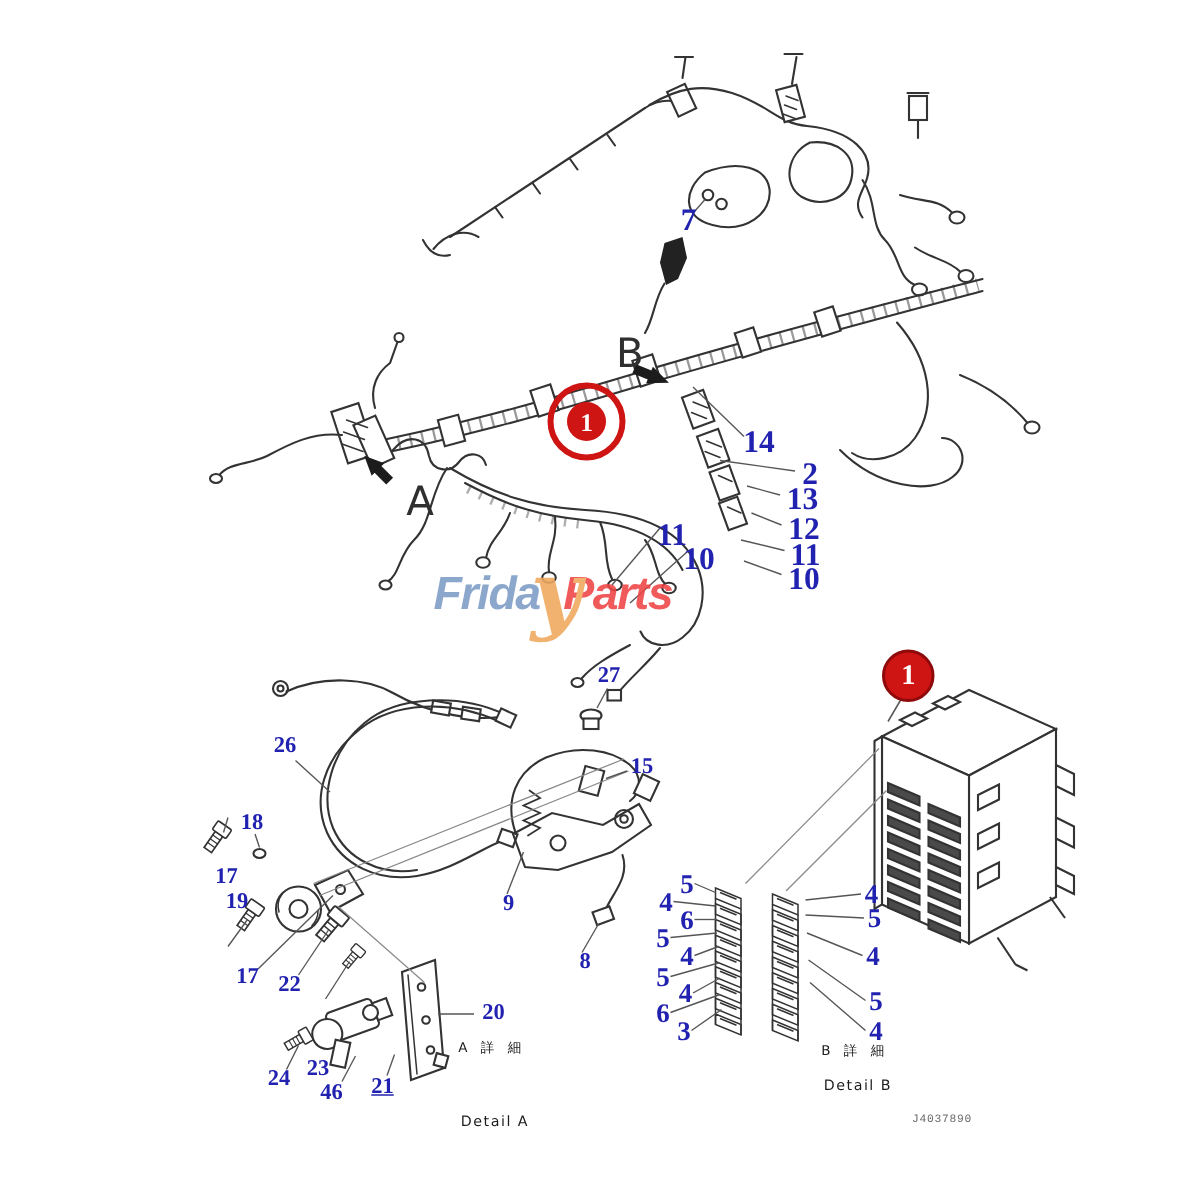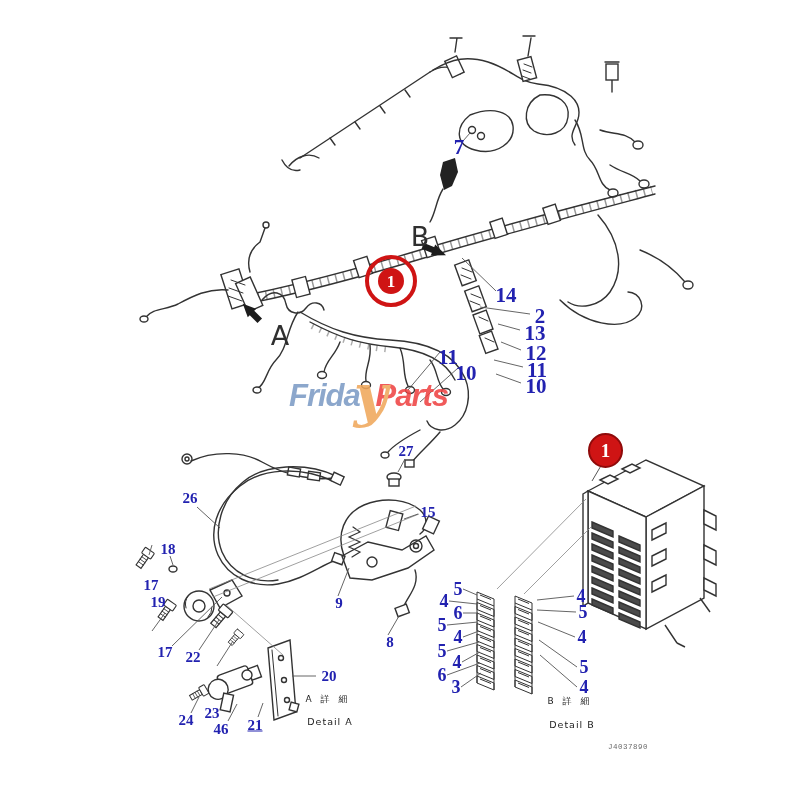--- a/index.html
+++ b/index.html
@@ -335,21 +335,21 @@
   <div class="badge" id="badge-top">
     <div class="badge-core">
         <span class="badge-num">1</span>
       </div>
   </div>
   <div class="badge" id="badge-bottom">
     <span class="badge-num">1</span>
   </div>
 
   <div class="caption cap-jp" style="left:328px;top:699px;">A 詳 細</div>
-  <div class="caption cap-en" style="left:330px;top:721px;">Detail A</div>
+  <div class="caption cap-en" style="left:330px;top:748px;">Detail A</div>
   <div class="caption cap-jp" style="left:570px;top:701px;">B 詳 細</div>
   <div class="caption cap-en" style="left:572px;top:724px;">Detail B</div>
 
   <div id="drawing-code">J4037890</div>
 
   <div id="callout-layer">
       <span class="callout g-top" style="left: 459px; top: 147px;">7</span>
       <span class="callout g-top" style="left: 506px; top: 295px;">14</span>
       <span class="callout g-top" style="left: 540px; top: 316px;">2</span>
       <span class="callout g-top" style="left: 535px; top: 333px;">13</span>

